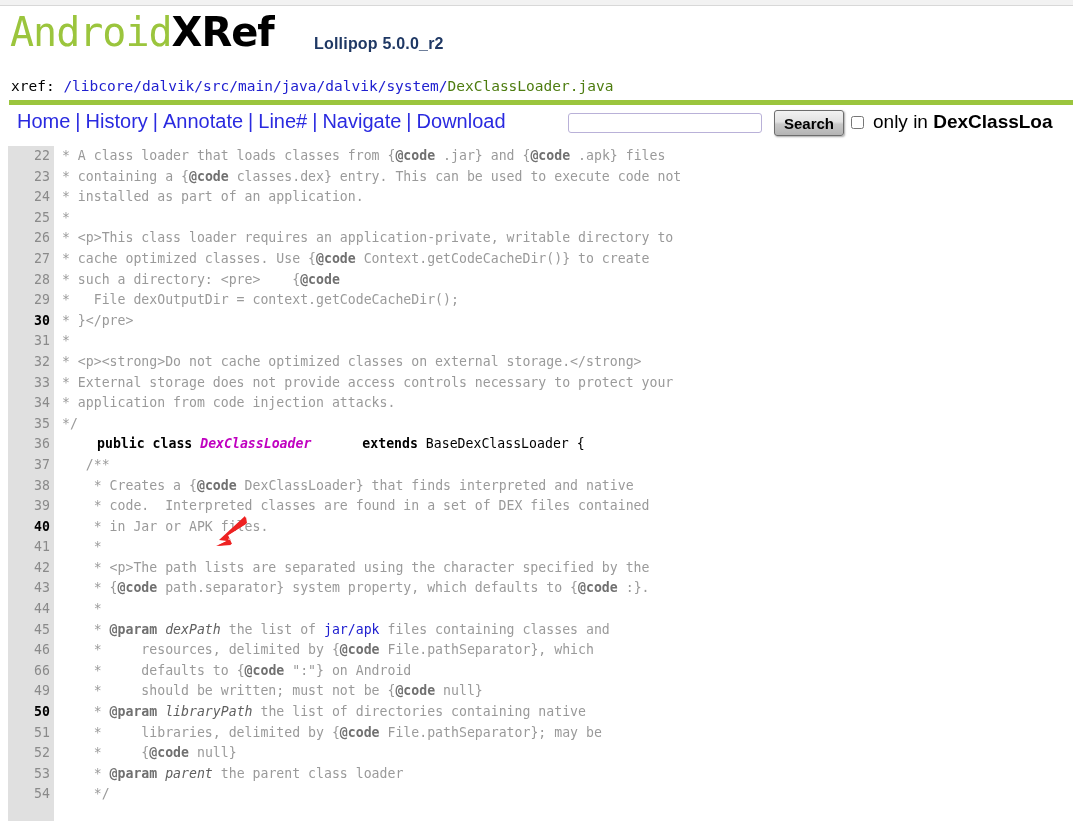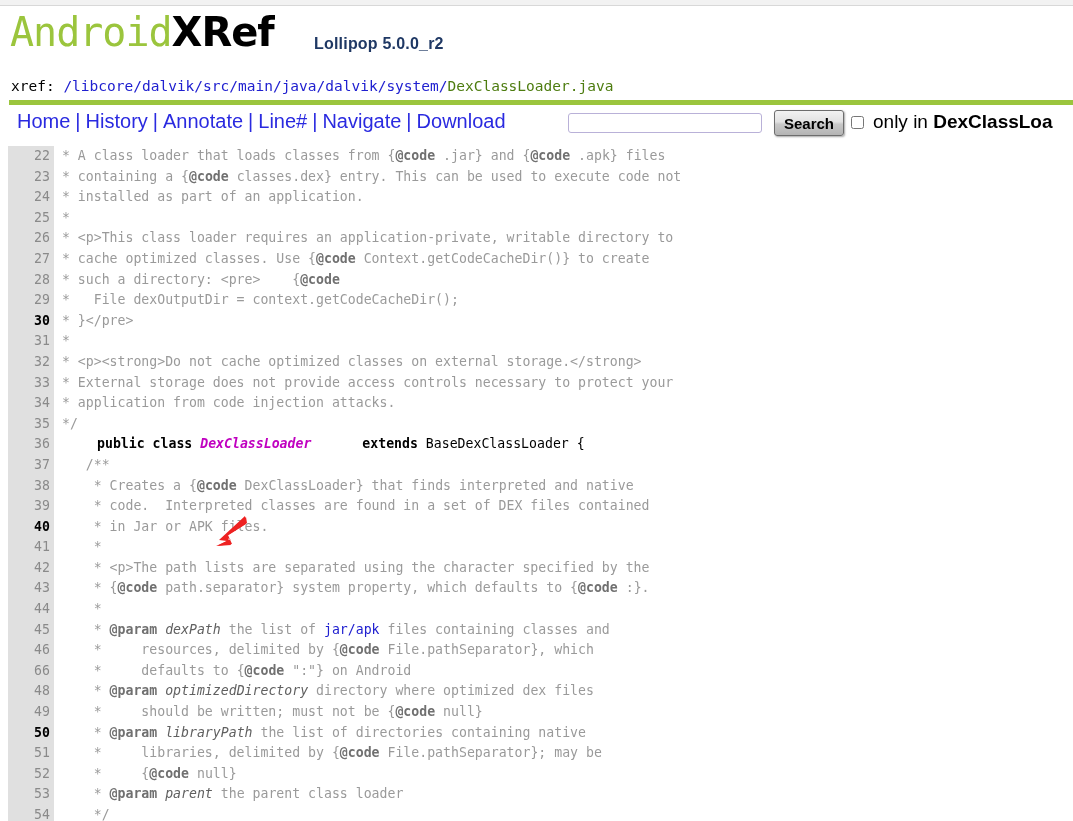--- a/index.html
+++ b/index.html
@@ -282,21 +282,20 @@
         <div class="cl"><span class="lno">38</span><span class="src"><span class="c">     * Creates a </span><span class="c">{</span><span class="ct">@code</span><span class="c"> DexClassLoader} that finds interpreted and native</span></span></div>
         <div class="cl"><span class="lno">39</span><span class="src"><span class="c">     * code.  Interpreted classes are found in a set of DEX files contained</span></span></div>
         <div class="cl"><span class="lno major">40</span><span class="src"><span class="c">     * in Jar or APK files.</span></span></div>
         <div class="cl"><span class="lno">41</span><span class="src"><span class="c">     *</span></span></div>
         <div class="cl"><span class="lno">42</span><span class="src"><span class="c">     * &lt;p&gt;The path lists are separated using the character specified by the</span></span></div>
         <div class="cl"><span class="lno">43</span><span class="src"><span class="c">     * </span><span class="c">{</span><span class="ct">@code</span><span class="c"> path.separator} system property, which defaults to </span><span class="c">{</span><span class="ct">@code</span><span class="c"> :}.</span></span></div>
         <div class="cl"><span class="lno">44</span><span class="src"><span class="c">     *</span></span></div>
         <div class="cl"><span class="lno">45</span><span class="src"><span class="c">     * </span><span class="ct">@param</span><span class="c"> </span><span class="ci">dexPath</span><span class="c"> the list of </span><span class="lk">jar/apk</span><span class="c"> files containing classes and</span></span></div>
         <div class="cl"><span class="lno">46</span><span class="src"><span class="c">     *     resources, delimited by </span><span class="c">{</span><span class="ct">@code</span><span class="c"> File.pathSeparator}, which</span></span></div>
         <div class="cl"><span class="lno">66</span><span class="src"><span class="c">     *     defaults to </span><span class="c">{</span><span class="ct">@code</span><span class="c"> ":"} on Android</span></span></div>
-        <div class="cl"><span class="lno">48</span><span class="src"><span class="c">     * </span><span class="ct">@param</span><span class="c"> </span><span class="ci">optimizedDirectory</span><span class="c"> directory where optimized dex files</span></span></div>
         <div class="cl"><span class="lno">49</span><span class="src"><span class="c">     *     should be written; must not be </span><span class="c">{</span><span class="ct">@code</span><span class="c"> null}</span></span></div>
         <div class="cl"><span class="lno major">50</span><span class="src"><span class="c">     * </span><span class="ct">@param</span><span class="c"> </span><span class="ci">libraryPath</span><span class="c"> the list of directories containing native</span></span></div>
         <div class="cl"><span class="lno">51</span><span class="src"><span class="c">     *     libraries, delimited by </span><span class="c">{</span><span class="ct">@code</span><span class="c"> File.pathSeparator}; may be</span></span></div>
         <div class="cl"><span class="lno">52</span><span class="src"><span class="c">     *     </span><span class="c">{</span><span class="ct">@code</span><span class="c"> null}</span></span></div>
         <div class="cl"><span class="lno">53</span><span class="src"><span class="c">     * </span><span class="ct">@param</span><span class="c"> </span><span class="ci">parent</span><span class="c"> the parent class loader</span></span></div>
         <div class="cl"><span class="lno">54</span><span class="src"><span class="c">     */</span></span></div>
       </div>
 
     <svg class="arrow" id="arrow-1" width="44" height="34" viewBox="0 0 44 34">
       <g fill="#ee2222" stroke="none">

